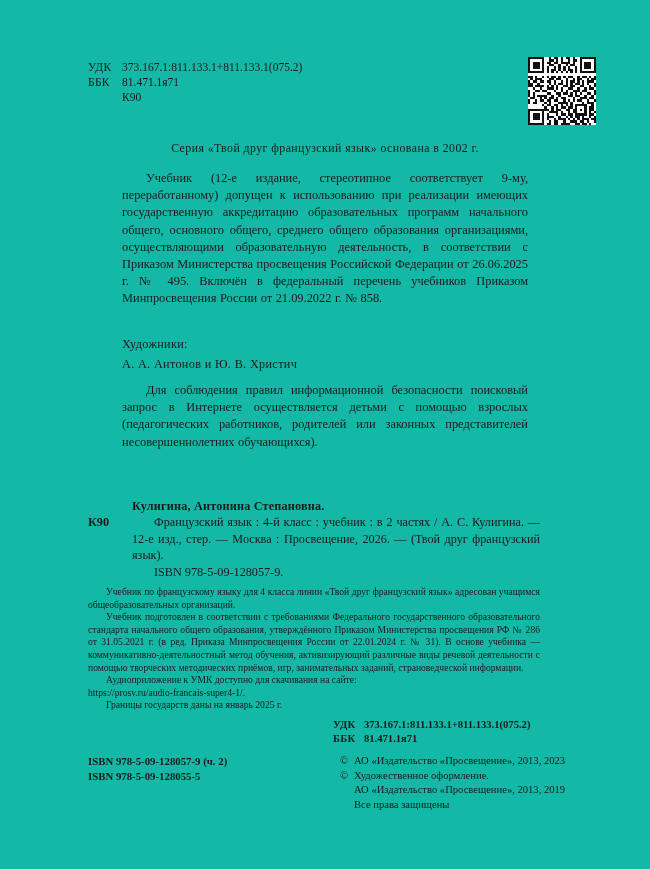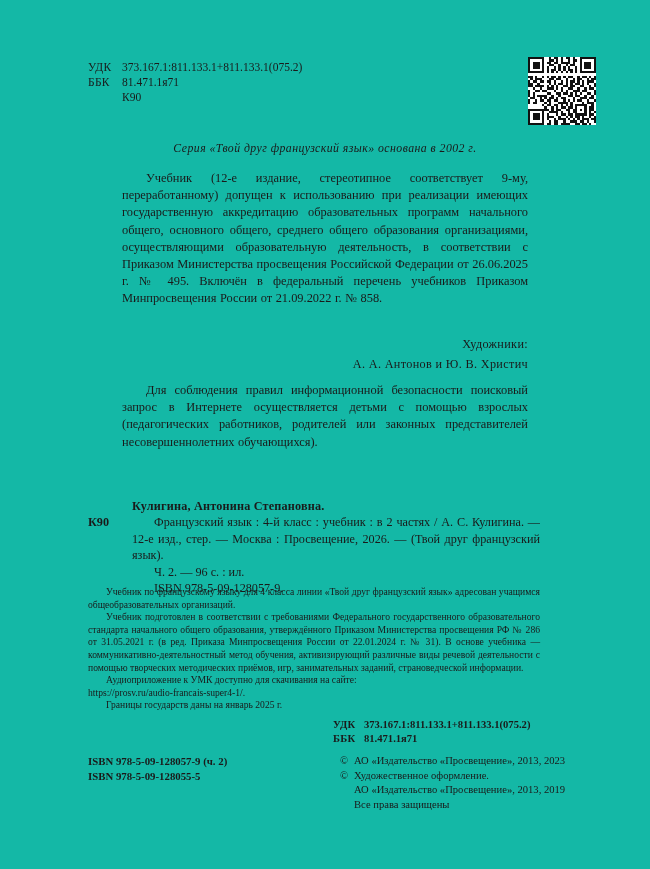--- a/index.html
+++ b/index.html
@@ -51,21 +51,20 @@
 
   
   .series-line {
     position: absolute;
     left: 88px;
     top: 141px;
     width: 474px;
     text-align: center;
     font-size: 11.8px;
     letter-spacing: 0.45px;
-    font-style: italic;
   }
 
   
   .para {
     position: absolute;
     font-size: 12.4px;
     line-height: 17.2px;
     text-align: justify;
     text-align-last: left;
     word-spacing: 0.4px;
@@ -81,21 +80,21 @@
     width: 406px;
   }
   .para .indent { display: inline-block; width: 24px; }
 
   
   .artists {
     position: absolute;
     left: 122px;
     top: 334px;
     width: 406px;
-    text-align: right;
+    text-align: left;
     font-size: 12.2px;
     line-height: 20px;
     letter-spacing: 0.35px;
   }
 
   
   .bib {
     position: absolute;
     left: 88px;
     top: 498px;
@@ -451,21 +450,20 @@
   </div>
 
   <div class="para para-safety"><span class="indent"></span><span>Для соблюдения правил информационной безопасности поисковый запрос в Интернете осуществляется детьми с помощью взрослых (педагогических работников, родителей или законных представителей несовершеннолетних обучающихся).</span></div>
 
   <div class="bib">
     <div class="bib-author">Кулигина, Антонина Степановна.</div>
     <div class="bib-body">
       <span class="bib-shelf">К90</span>
       <div class="bib-desc">Французский язык : 4-й класс : учебник : в 2 частях / А. С. Кулигина. — 12-е изд., стер. — Москва : Просвещение, 2026. — (Твой друг французский язык).</div>
     </div>
-    <div class="bib-isbn">Ч. 2. — 96 с. : ил.</div>
     <div class="bib-isbn">ISBN 978-5-09-128057-9.</div>
   </div>
 
   <div class="fine">
     <p>Учебник по французскому языку для 4 класса линии «Твой друг французский язык» адресован учащимся общеобразовательных организаций.</p>
     <p>Учебник подготовлен в соответствии с требованиями Федерального государственного образовательного стандарта начального общего образования, утверждённого Приказом Министерства просвещения РФ № 286 от 31.05.2021 г. (в ред. Приказа Минпросвещения России от 22.01.2024 г. № 31). В основе учебника — коммуникативно-деятельностный метод обучения, активизирующий различные виды речевой деятельности с помощью творческих методических приёмов, игр, занимательных заданий, страноведческой информации.</p>
     <p>Аудиоприложение к УМК доступно для скачивания на сайте:</p>
     <p class="noindent">https://prosv.ru/audio-francais-super4-1/.</p>
     <p>Границы государств даны на январь 2025 г.</p>
   </div>

